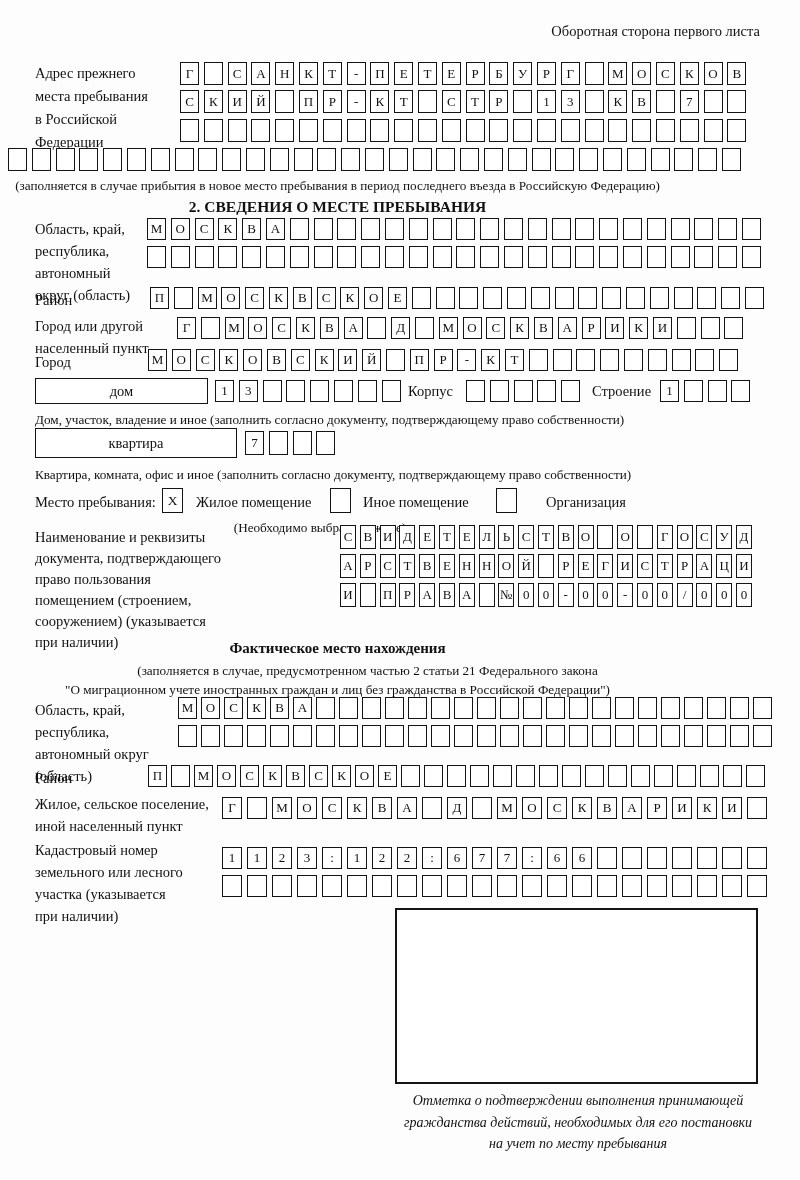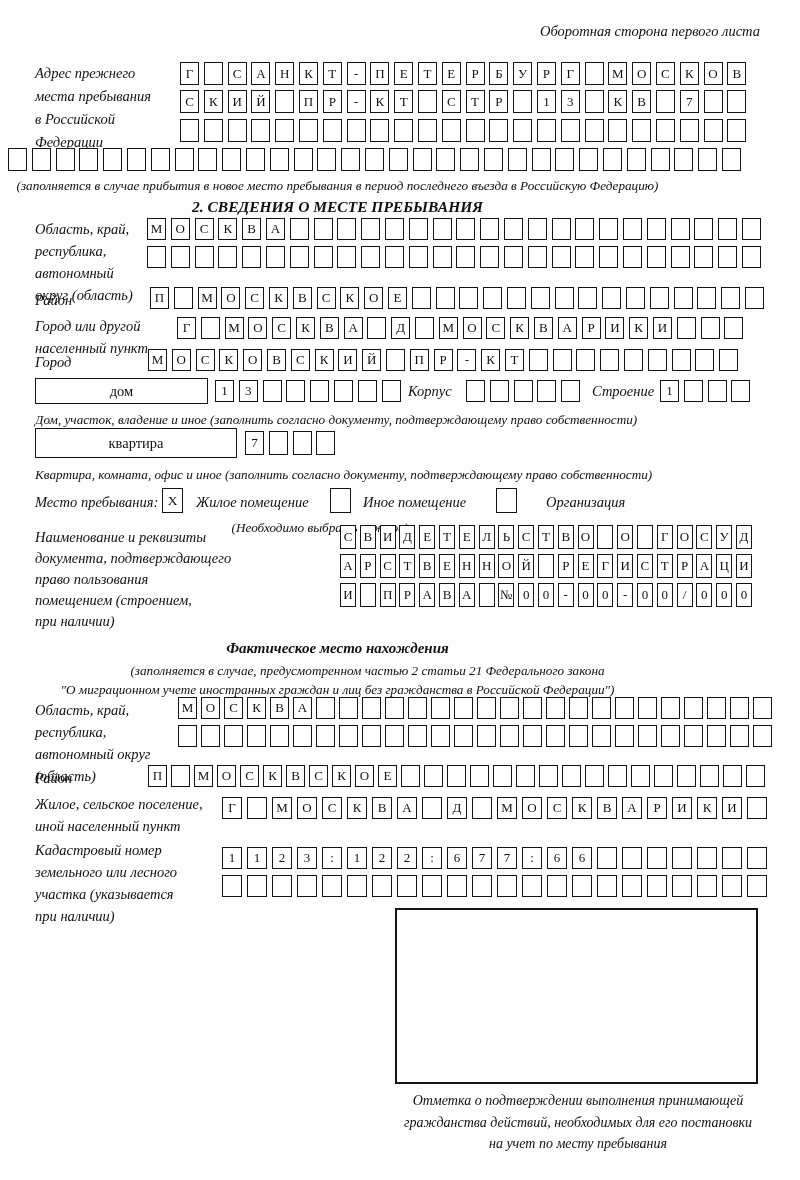--- a/index.html
+++ b/index.html
@@ -15,21 +15,21 @@
     height:22px;display:flex;align-items:center;justify-content:center;
     font-size:13px;font-weight:400;color:#111;flex:none;
   }
   .p24{gap:4.8px}.p24 .cbox{width:19px}
   .p23{gap:4px}.p23 .cbox{width:19px}
   .p25{gap:5px}.p25 .cbox{width:20px}
   .p20{gap:3.8px}.p20 .cbox{width:16px;height:24px}
   .h23 .cbox{height:23px}
   .h24 .cbox{height:24px}
   
-  .lbl{position:absolute;font-size:14.5px;line-height:22px;white-space:nowrap;font-style:italic;}
+  .lbl{position:absolute;font-size:14.5px;line-height:22px;white-space:nowrap;}
   .lbl div{white-space:nowrap;}
   .lh23 div{line-height:23px}
   .lh22 div{line-height:22px}
   .lh21 div{line-height:21px}
   .center{left:0;width:675px;text-align:center;}
   .bold{font-weight:bold;}
   .note{font-size:13.2px;}
   .fieldrect{
     position:absolute;box-sizing:border-box;border:1.7px solid #141414;background:#fff;
     display:flex;align-items:center;justify-content:center;font-size:14.5px;
@@ -366,20 +366,21 @@
 <div class="lbl" style="left:363px;top:491px;">Иное помещение</div>
 <div class="chk" style="left:496px;top:488px;"></div>
 <div class="lbl" style="left:546px;top:491px;">Организация</div>
 <div class="lbl note" style="left:160px;top:517px;width:320px;text-align:center;">(Необходимо выбрать нужное)</div>
 
 <div class="lbl lh21" style="left:35px;top:527px;">
   <div>Наименование и реквизиты</div>
   <div>документа, подтверждающего</div>
   <div>право пользования</div>
   <div>помещением (строением,</div>
+  <div>сооружением) (указывается</div>
   <div>при наличии)</div>
 </div>
 <div class="boxrow p20" style="left:340px;top:525px;">
     <span class="cbox">С</span>
     <span class="cbox">В</span>
     <span class="cbox">И</span>
     <span class="cbox">Д</span>
     <span class="cbox">Е</span>
     <span class="cbox">Т</span>
     <span class="cbox">Е</span>

